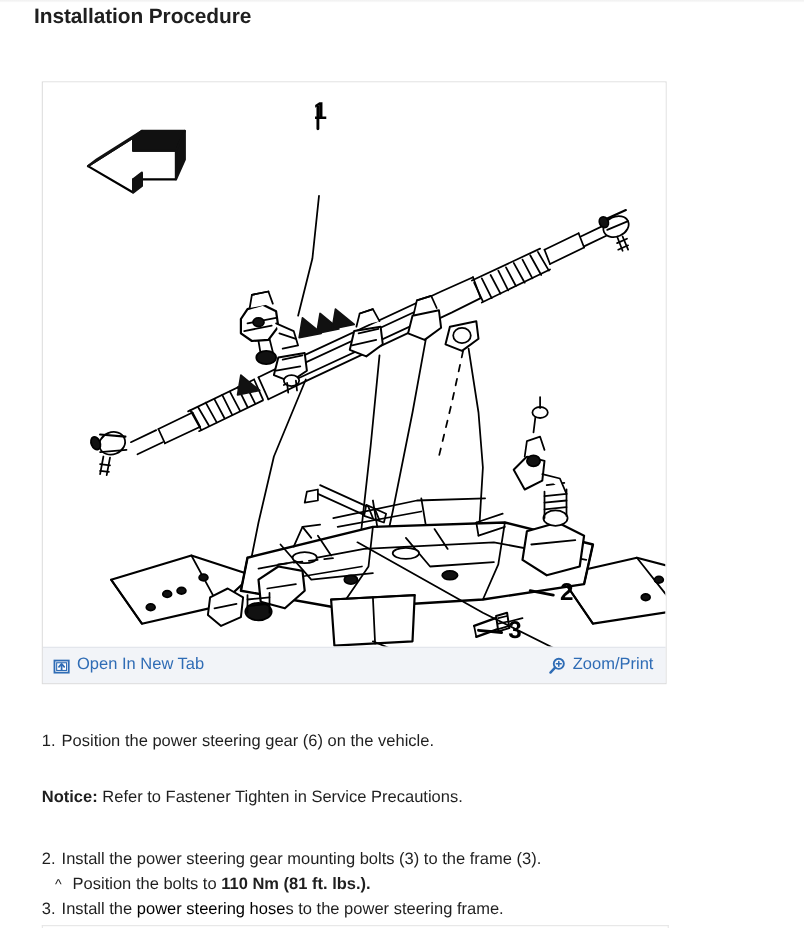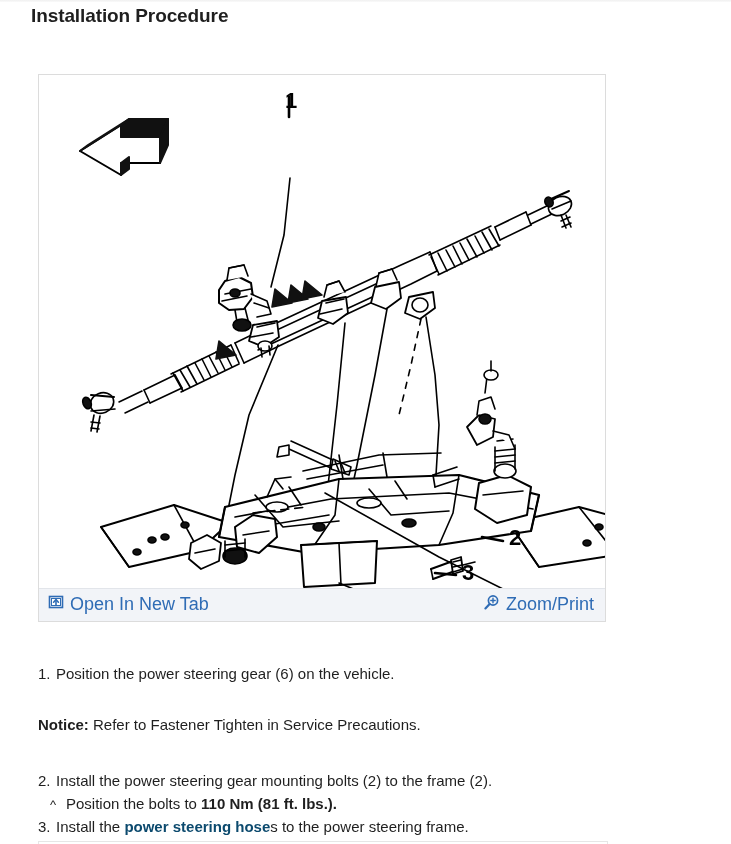--- a/index.html
+++ b/index.html
@@ -60,24 +60,24 @@
     bottom: 0;
     width: 566px;
     height: 33px;
     background: #f2f4f8;
     border-top: 1px solid #e2e5ea;
     box-sizing: border-box;
   }
   .tool-link {
     position: absolute;
     display: flex;
-    align-items: flex-start;
+    align-items: flex-end;
     gap: 6px;
     color: #2f6cb5;
-    font-size: 18px;
+    font-size: 15px;
     cursor: pointer;
     text-decoration: none;
     white-space: nowrap;
   }
   .tool-link.left { left: 9px; top: 5px; }
   .tool-link.right { right: 11px; top: 5px; }
   .tool-link .lbl { line-height: 20px; }
   .icon { display: inline-block; line-height: 0; }
 
   
@@ -102,21 +102,21 @@
     position: absolute;
     white-space: nowrap;
   }
   .caret {
     display: inline-block;
     width: 16px;
     text-align: left;
     font-size: 13px;
   }
   b.notice-lbl { font-weight: bold; }
-  .lnk { color: #0c4a6e; font-weight: bold; }
+  .lnk { color: #000000; }
   strong.torque { font-weight: bold; }
 
   .bottom-panel-edge {
     position: absolute;
     left: 38px;
     top: 841px;
     width: 570px;
     height: 3px;
     border-top: 1px solid #e6e6e6;
     border-left: 1px solid #e6e6e6;
@@ -441,21 +441,21 @@
 
   <div class="step-line" style="top:0px; left:0px;">
     <span class="step-num">1.</span><span>Position the power steering gear (6) on the vehicle.</span>
   </div>
 
   <div class="step-line" style="top:51px; left:0px;">
     <b class="notice-lbl">Notice:</b><span>&nbsp;</span><span>Refer to Fastener Tighten in Service Precautions.</span>
   </div>
 
   <div class="step-line" style="top:107px; left:0px;">
-    <span class="step-num">2.</span><span>Install the power steering gear mounting bolts (2) to the frame (2).</span>
+    <span class="step-num">2.</span><span>Install the power steering gear mounting bolts (3) to the frame (3).</span>
   </div>
 
   <div class="sub-line" style="top:130px; left:12px;">
     <span class="caret">^</span><span>Position the bolts to </span><strong class="torque">110 Nm (81 ft. lbs.).</strong>
   </div>
 
   <div class="step-line" style="top:153px; left:0px;">
     <span class="step-num">3.</span><span>Install the </span><a class="lnk">power steering hose</a><span>s to the power steering frame.</span>
   </div>
 

